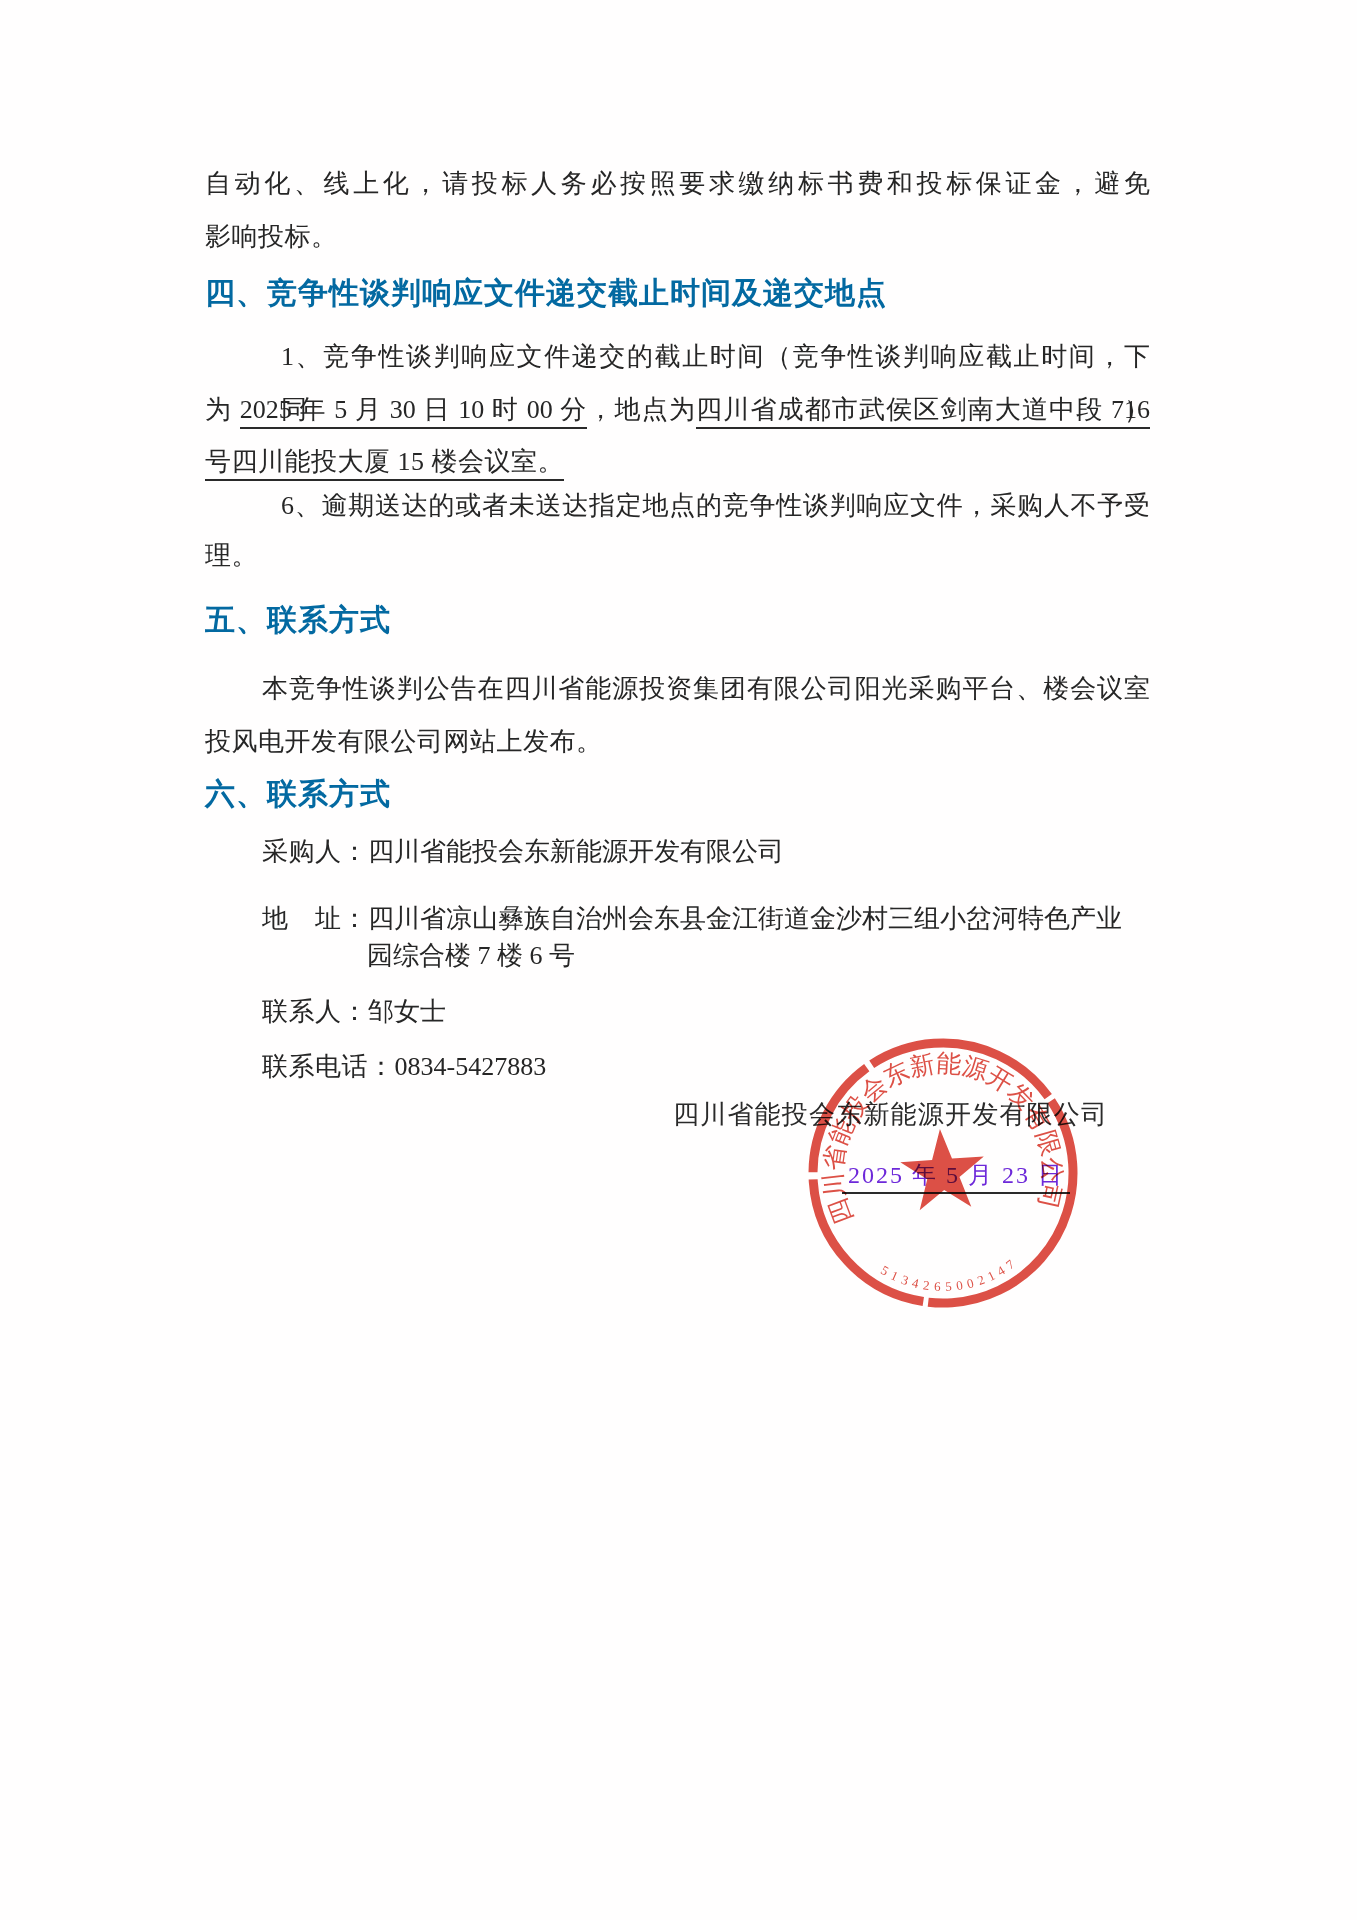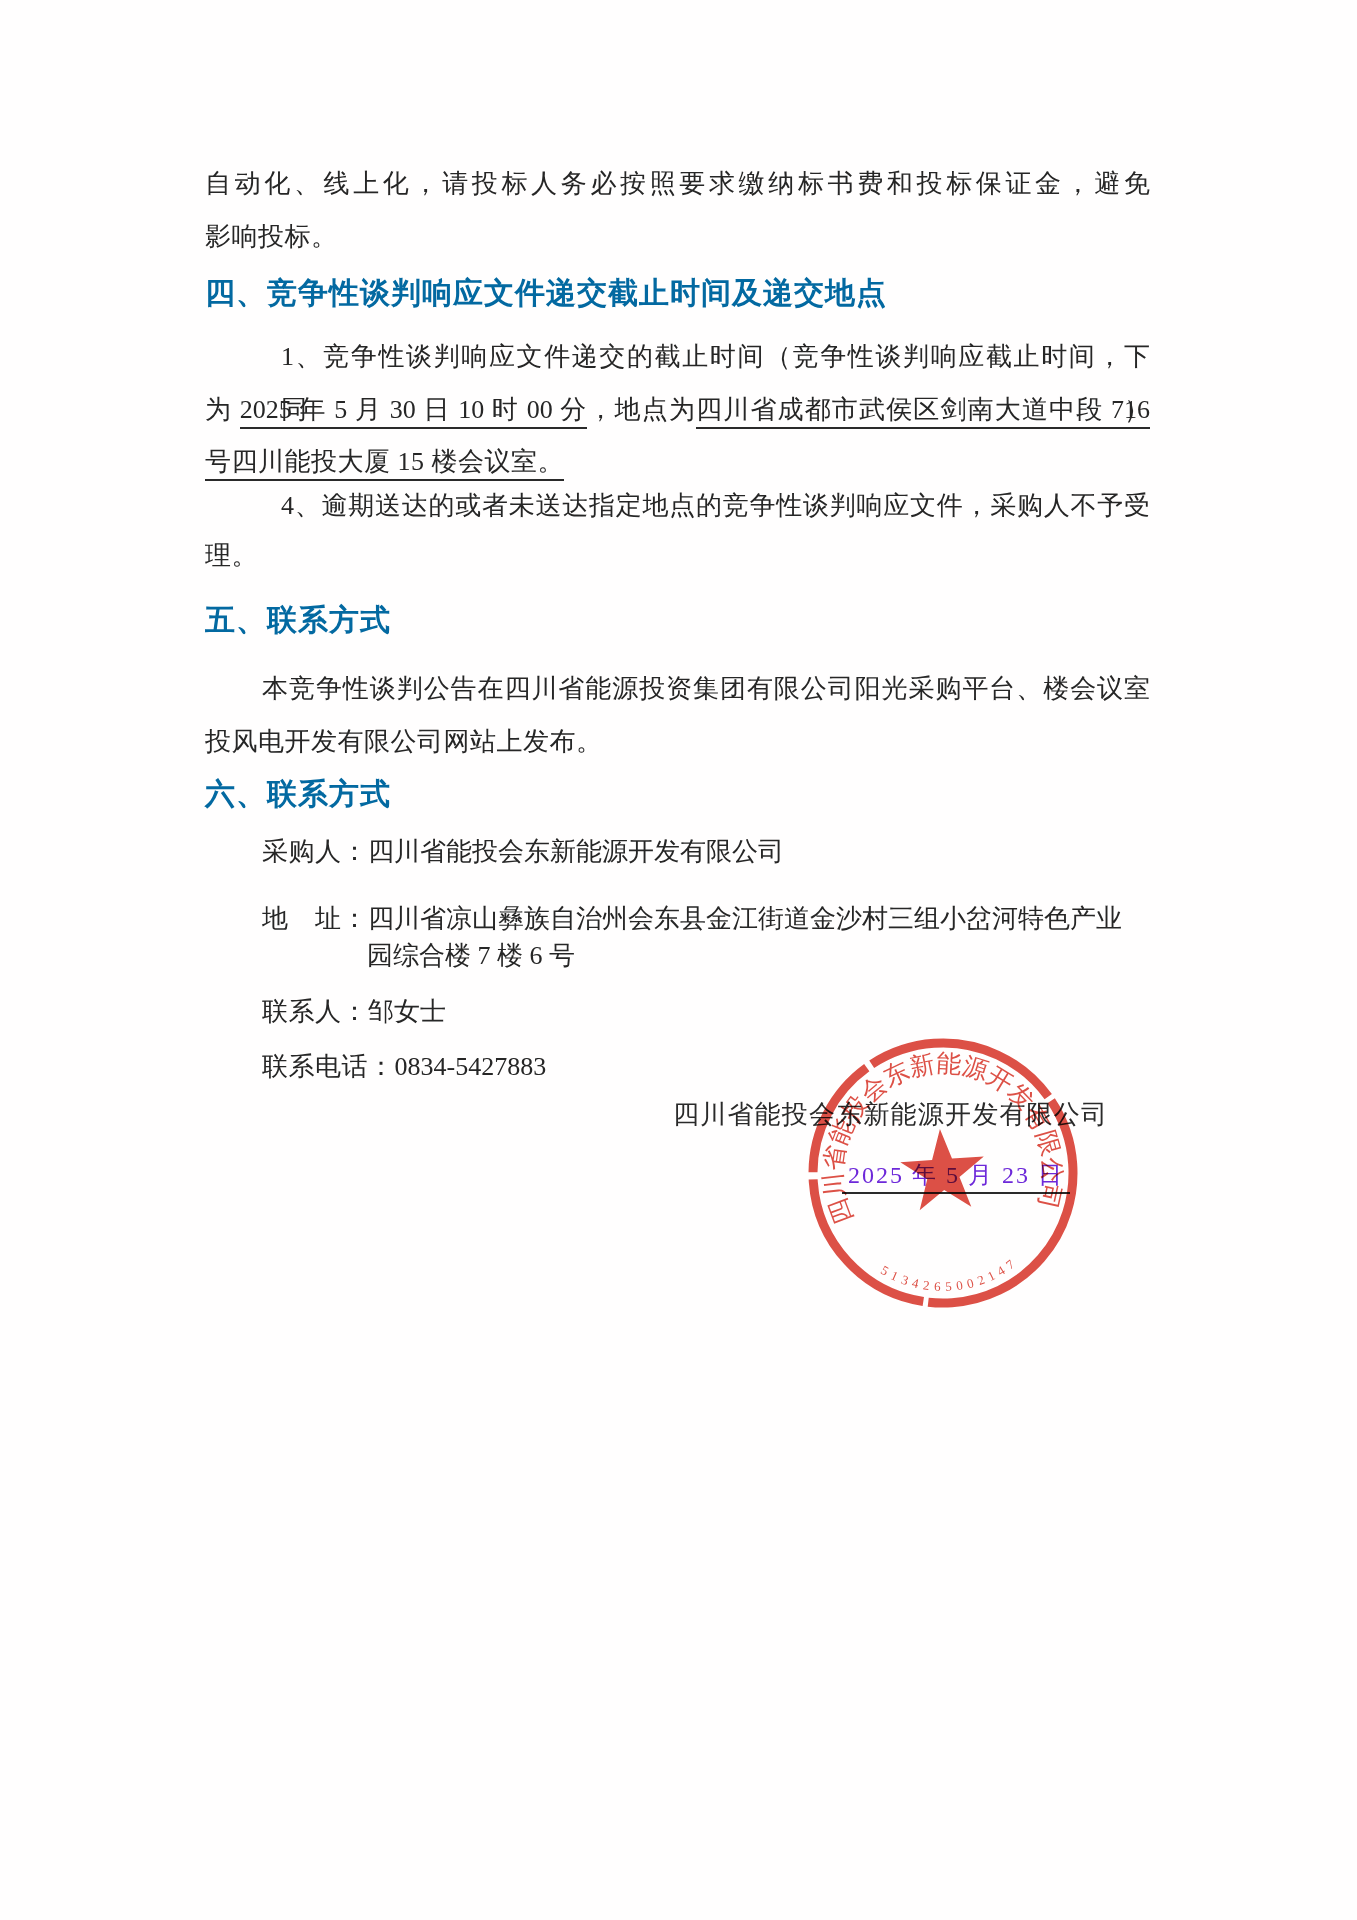--- a/index.html
+++ b/index.html
@@ -77,21 +77,21 @@
 
   <div class="line justify" style="top:157px">自动化、线上化，请投标人务必按照要求缴纳标书费和投标保证金，避免</div>
   <div class="line" style="top:210px">影响投标。</div>
 
   <div class="line heading" style="top:266px">四、竞争性谈判响应文件递交截止时间及递交地点</div>
 
   <div class="line justify indent2" style="top:330px">1、竞争性谈判响应文件递交的截止时间（竞争性谈判响应截止时间，下同）</div>
   <div class="line justify" style="top:383px"><span>为 </span><span class="u">2025 年 5 月 30 日 10 时 00 分</span><span>，地点为</span><span class="u">四川省成都市武侯区剑南大道中段 716</span></div>
   <div class="line" style="top:435px"><span class="u">号四川能投大厦 15 楼会议室。</span></div>
 
-  <div class="line justify indent2" style="top:479px">4、逾期送达的或者未送达指定地点的竞争性谈判响应文件，采购人不予受</div>
+  <div class="line justify indent2" style="top:479px">6、逾期送达的或者未送达指定地点的竞争性谈判响应文件，采购人不予受</div>
   <div class="line" style="top:529px">理。</div>
 
   <div class="line heading" style="top:593px">五、联系方式</div>
   <div class="line justify indent1" style="top:662px">本竞争性谈判公告在四川省能源投资集团有限公司阳光采购平台、楼会议室</div>
   <div class="line" style="top:715px">投风电开发有限公司网站上发布。</div>
 
   <div class="line heading" style="top:767px">六、联系方式</div>
 
   <div class="contact-row" style="top:825px"><span class="c-label">采购人：</span><span>四川省能投会东新能源开发有限公司</span></div>
 

